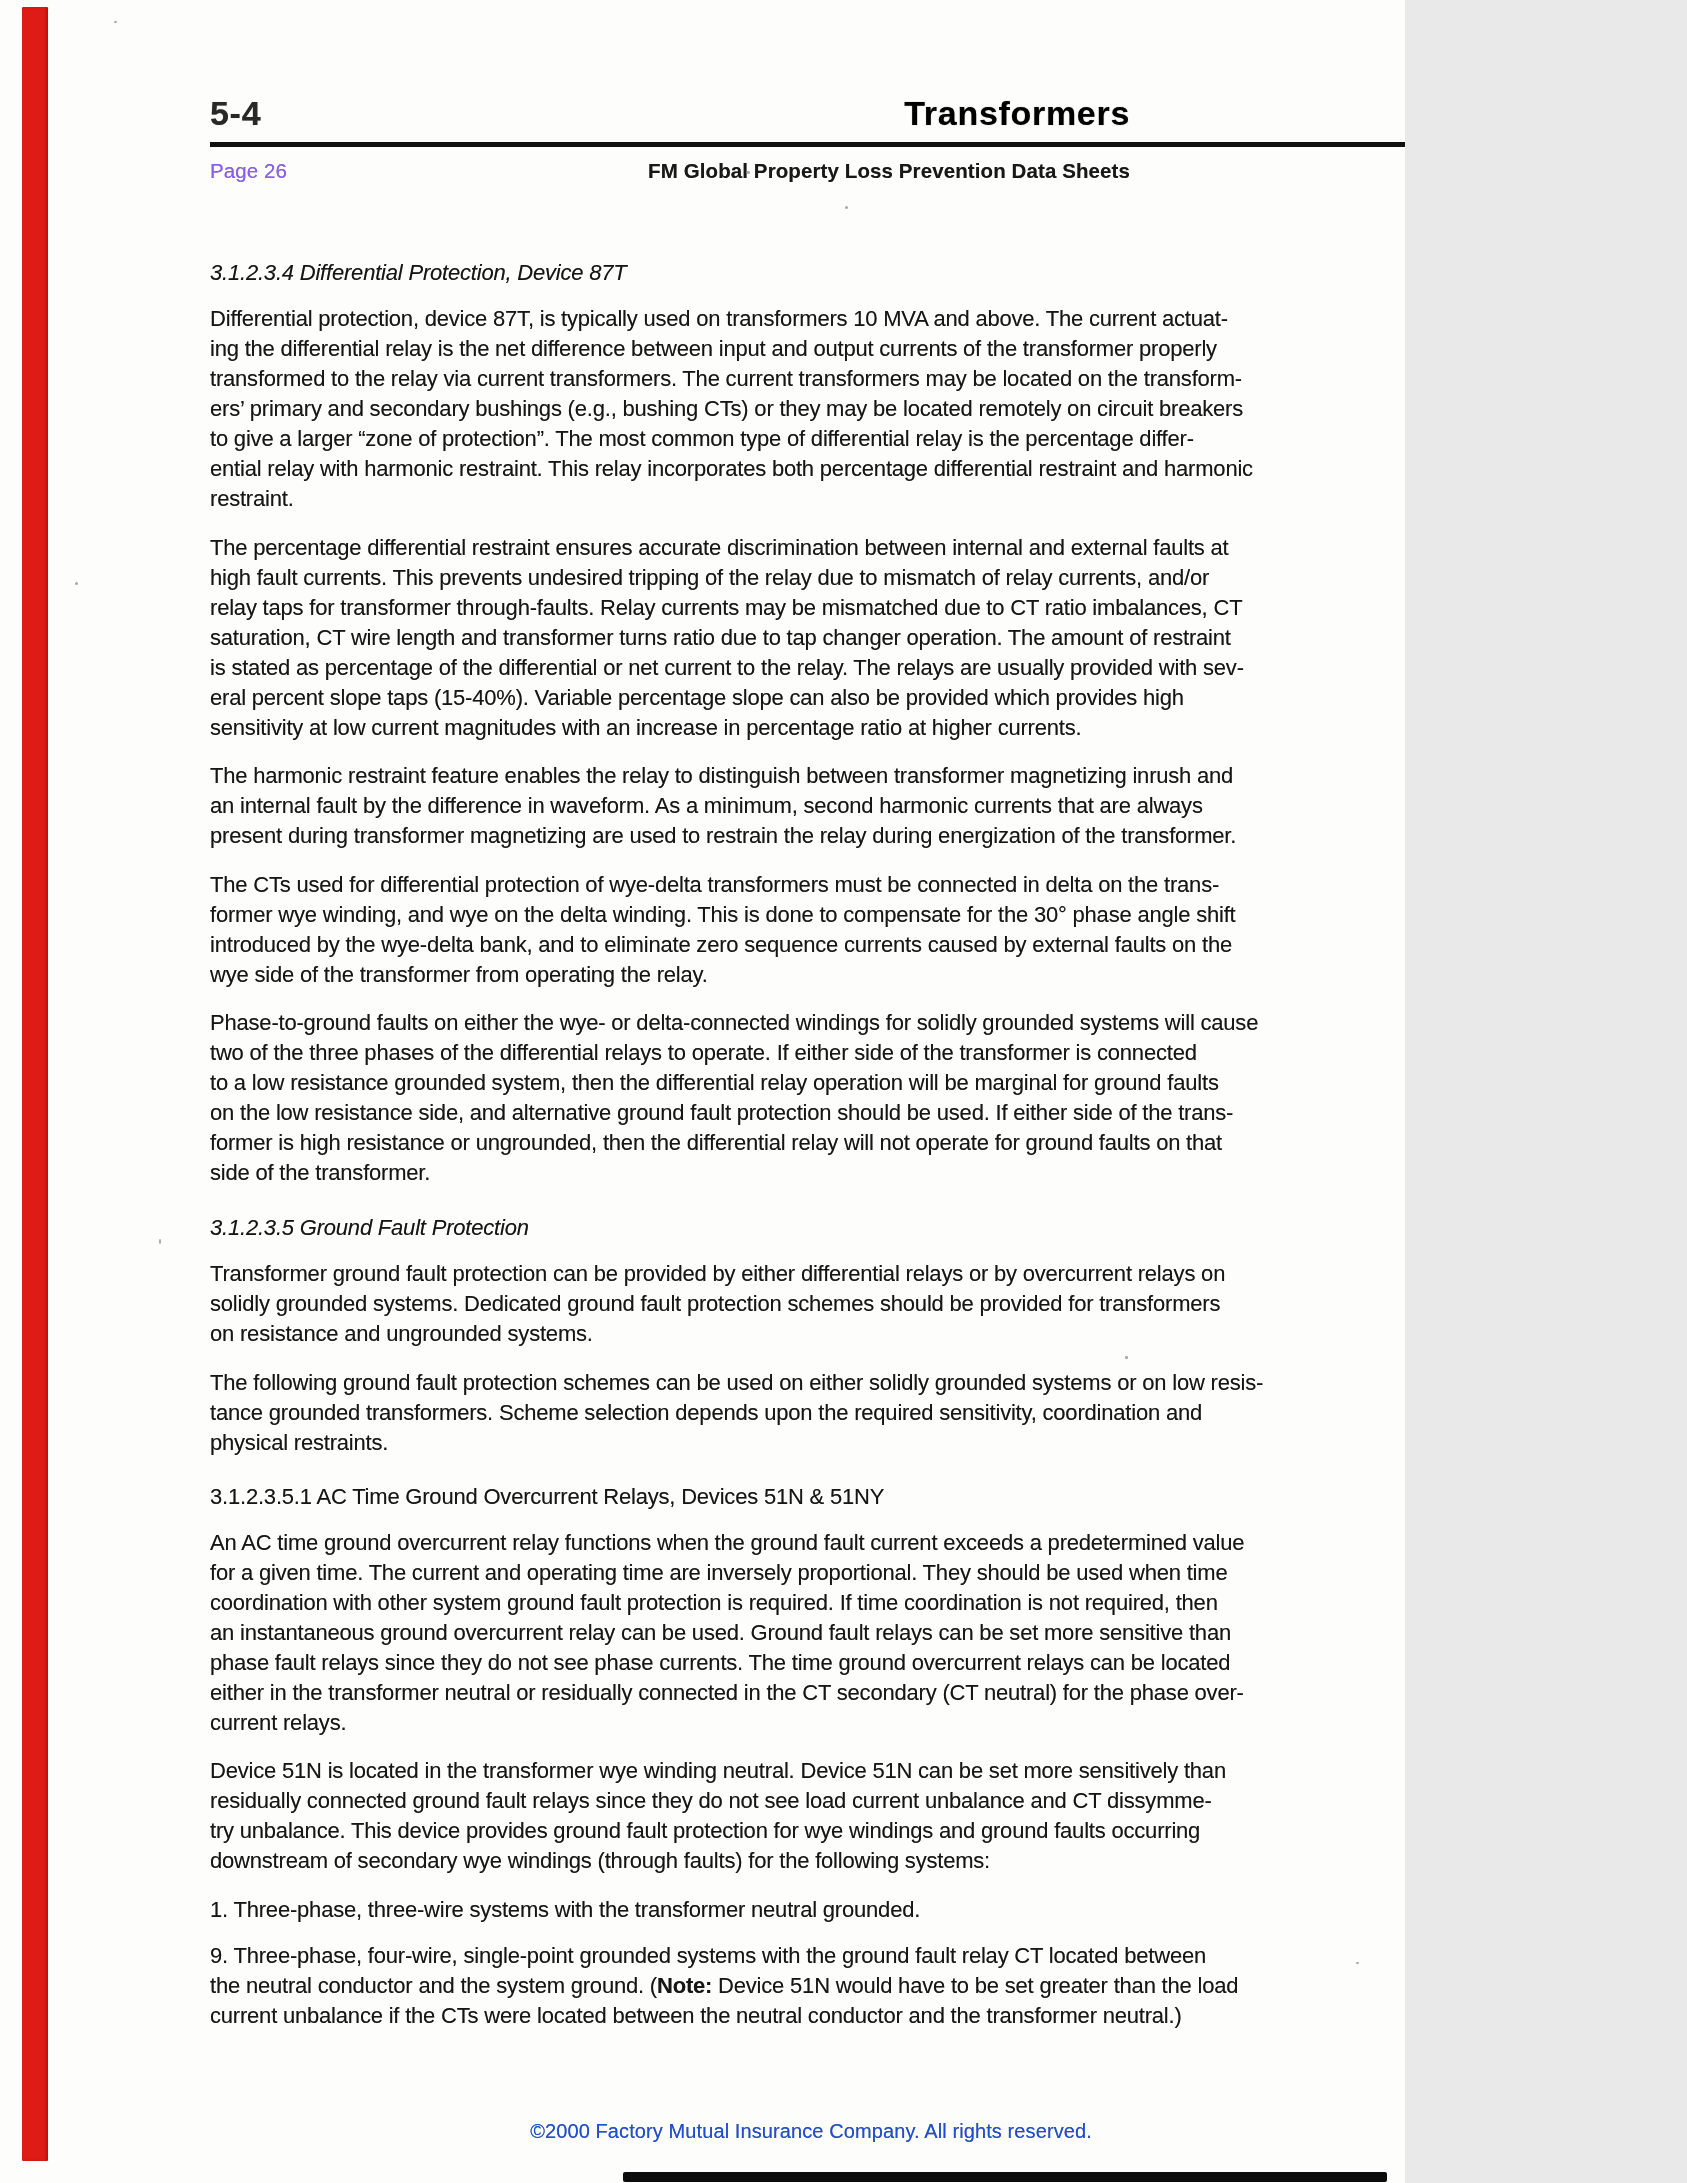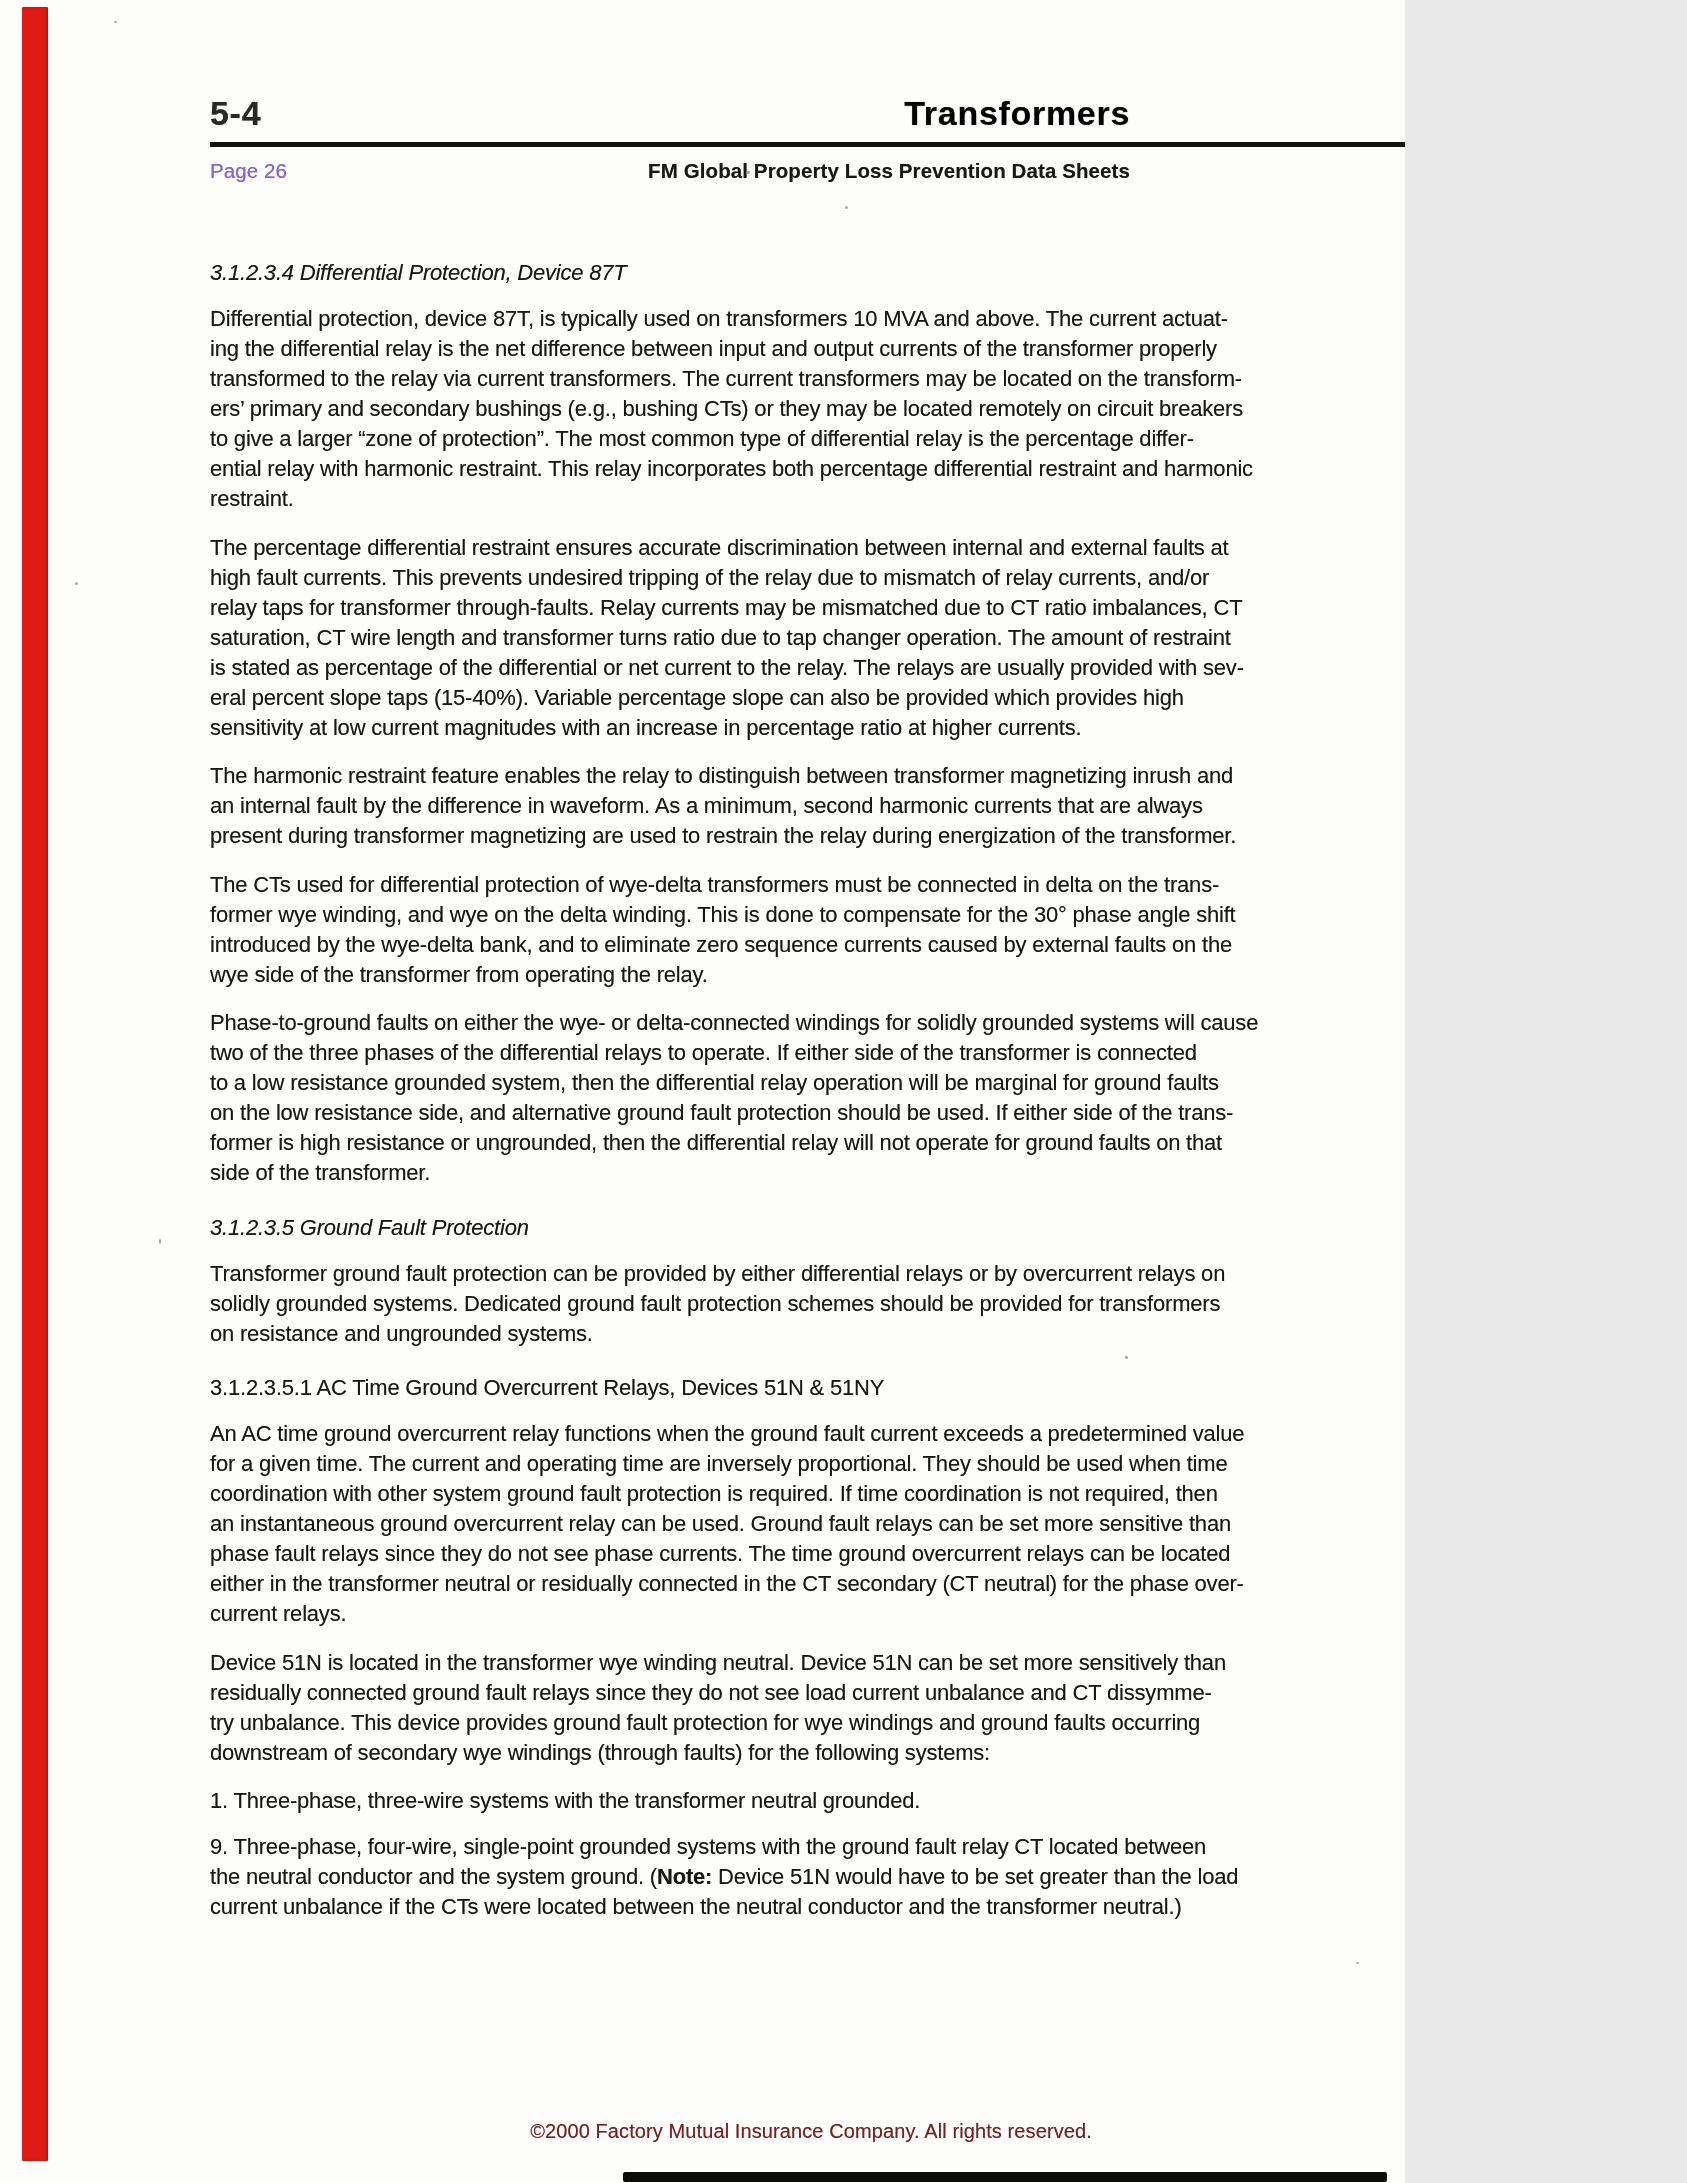--- a/index.html
+++ b/index.html
@@ -51,21 +51,21 @@
   }
   .para{white-space:pre-line;margin:0 0 18.5px 0;}
   .heading{font-style:italic;margin:25px 0 16px 0;}
   .heading.plain{font-style:normal;margin:24px 0 16px 0;}
   .heading:first-child{margin-top:0;}
   .list-item{white-space:pre-line;margin:13.2px 0 16px 0;}
   .note-bold{font-weight:bold;}
   
   .footer{
     position:absolute;left:210px;top:2120px;width:1202px;
-    text-align:center;font-size:20px;color:#7f1d1d;letter-spacing:0.1px;
+    text-align:center;font-size:20px;color:#1d4ed8;letter-spacing:0.1px;
     text-shadow:0 0 0.5px rgba(20,20,20,.5);
   }
   .bottom-bar{
     position:absolute;left:623px;top:2172px;width:764px;height:10px;
     background:#0c0c0c;border-radius:2px;
   }
   
   .speck{position:absolute;background:#8a8a8a;opacity:.75;border-radius:50%;}
 </style>
 </head>
@@ -108,20 +108,23 @@
 two of the three phases of the differential relays to operate. If either side of the transformer is connected
 to a low resistance grounded system, then the differential relay operation will be marginal for ground faults
 on the low resistance side, and alternative ground fault protection should be used. If either side of the trans-
 former is high resistance or ungrounded, then the differential relay will not operate for ground faults on that
 side of the transformer.</div>
 
     <div class="heading">3.1.2.3.5 Ground Fault Protection</div>
     <div class="para">Transformer ground fault protection can be provided by either differential relays or by overcurrent relays on
 solidly grounded systems. Dedicated ground fault protection schemes should be provided for transformers
 on resistance and ungrounded systems.</div>
+    <div class="para">The following ground fault protection schemes can be used on either solidly grounded systems or on low resis-
+tance grounded transformers. Scheme selection depends upon the required sensitivity, coordination and
+physical restraints.</div>
 
     <div class="heading plain">3.1.2.3.5.1 AC Time Ground Overcurrent Relays, Devices 51N &amp; 51NY</div>
     <div class="para">An AC time ground overcurrent relay functions when the ground fault current exceeds a predetermined value
 for a given time. The current and operating time are inversely proportional. They should be used when time
 coordination with other system ground fault protection is required. If time coordination is not required, then
 an instantaneous ground overcurrent relay can be used. Ground fault relays can be set more sensitive than
 phase fault relays since they do not see phase currents. The time ground overcurrent relays can be located
 either in the transformer neutral or residually connected in the CT secondary (CT neutral) for the phase over-
 current relays.</div>
     <div class="para">Device 51N is located in the transformer wye winding neutral. Device 51N can be set more sensitively than

